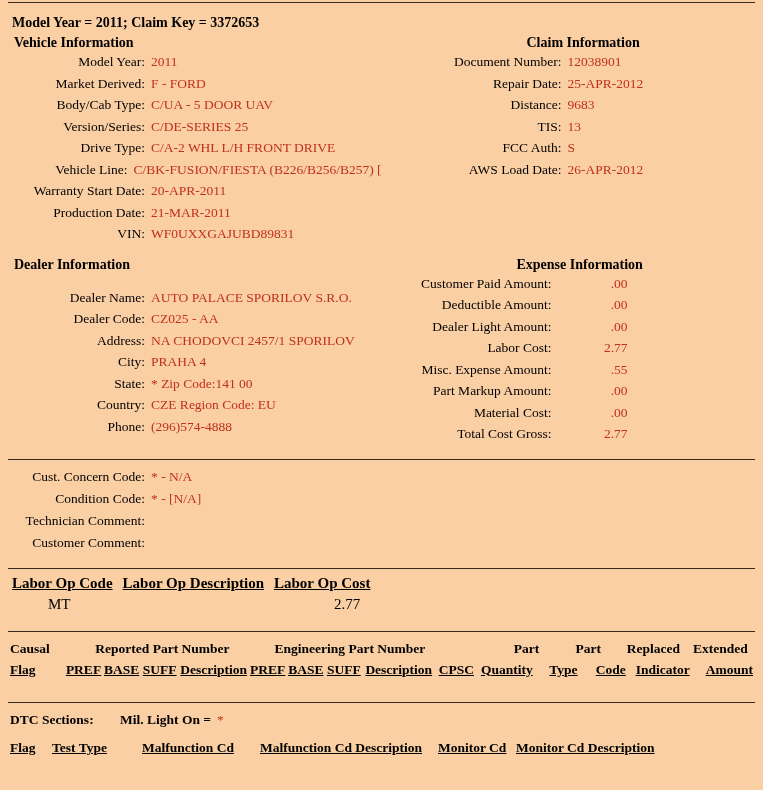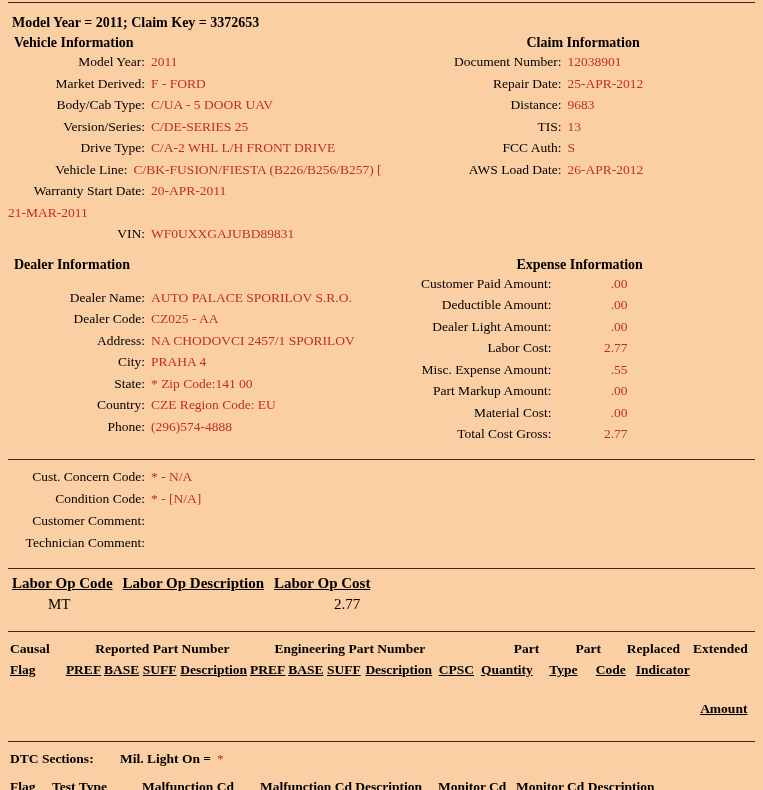--- a/index.html
+++ b/index.html
@@ -108,21 +108,21 @@
   .p2-desc { width: 80px; text-align: center; }
   .p2-pref2 { width: 42px; text-align: center; }
   .p2-base2 { width: 44px; text-align: center; }
   .p2-suff2 { width: 42px; text-align: center; }
   .p2-desc2 { width: 82px; text-align: center; }
   .p2-cpsc { width: 48px; text-align: center; }
   .p2-qty { width: 66px; text-align: center; }
   .p2-ptype { width: 62px; text-align: center; }
   .p2-pcode { width: 45px; text-align: center; }
   .p2-ind { width: 72px; text-align: center; }
-  .p2-amt { width: 66px; text-align: center; margin-top: 39px; }
+  .p2-amt { width: 66px; text-align: right; }
 
   .dtc-head { display: flex; line-height: 22px; padding-left: 2px; }
   .dtc-head .t { font-weight: bold; width: 110px; }
   .dtc-head .ml { font-weight: bold; }
   .dtc-cols { display: flex; font-weight: bold; line-height: 22px; padding-left: 2px; }
   .d-flag { width: 42px; }
   .d-test { width: 90px; }
   .d-mal { width: 118px; text-decoration: underline; }
   .d-maldesc { width: 178px; }
   .d-mon { width: 78px; }
@@ -165,20 +165,21 @@
       </div>
       <div class="row">
         <div class="lbl">Vehicle Line:</div>
         <div class="field val">C/BK-FUSION/FIESTA (B226/B256/B257) [02-12]</div>
       </div>
       <div class="row">
         <div class="lbl">Warranty Start Date:</div>
         <div class="field val">20-APR-2011</div>
       </div>
       <div class="row">
+        <div class="lbl">Production Date:</div>
         <div class="field val">21-MAR-2011</div>
       </div>
       <div class="row">
         <div class="lbl">VIN:</div>
         <div class="field val">WF0UXXGAJUBD89831</div>
       </div>
     </div>
 
     <div class="col col-right">
       <div class="sec-title">Claim Information</div>
@@ -285,25 +286,25 @@
   <div class="concern">
     <div class="row">
       <div class="lbl">Cust. Concern Code:</div>
       <div class="field val">* - N/A</div>
     </div>
     <div class="row">
       <div class="lbl">Condition Code:</div>
       <div class="field val">* - [N/A]</div>
     </div>
     <div class="row">
+      <div class="lbl">Technician Comment:</div>
+      <div class="field val"></div>
+    </div>
+    <div class="row">
       <div class="lbl">Customer Comment:</div>
-      <div class="field val"></div>
-    </div>
-    <div class="row">
-      <div class="lbl">Technician Comment:</div>
       <div class="field val"></div>
     </div>
   </div>
 
   <hr class="rule" style="margin-top:14px;">
 
   <table class="laborop">
     <thead>
       <tr>
         <th style="width:100px">Labor Op Code</th>

